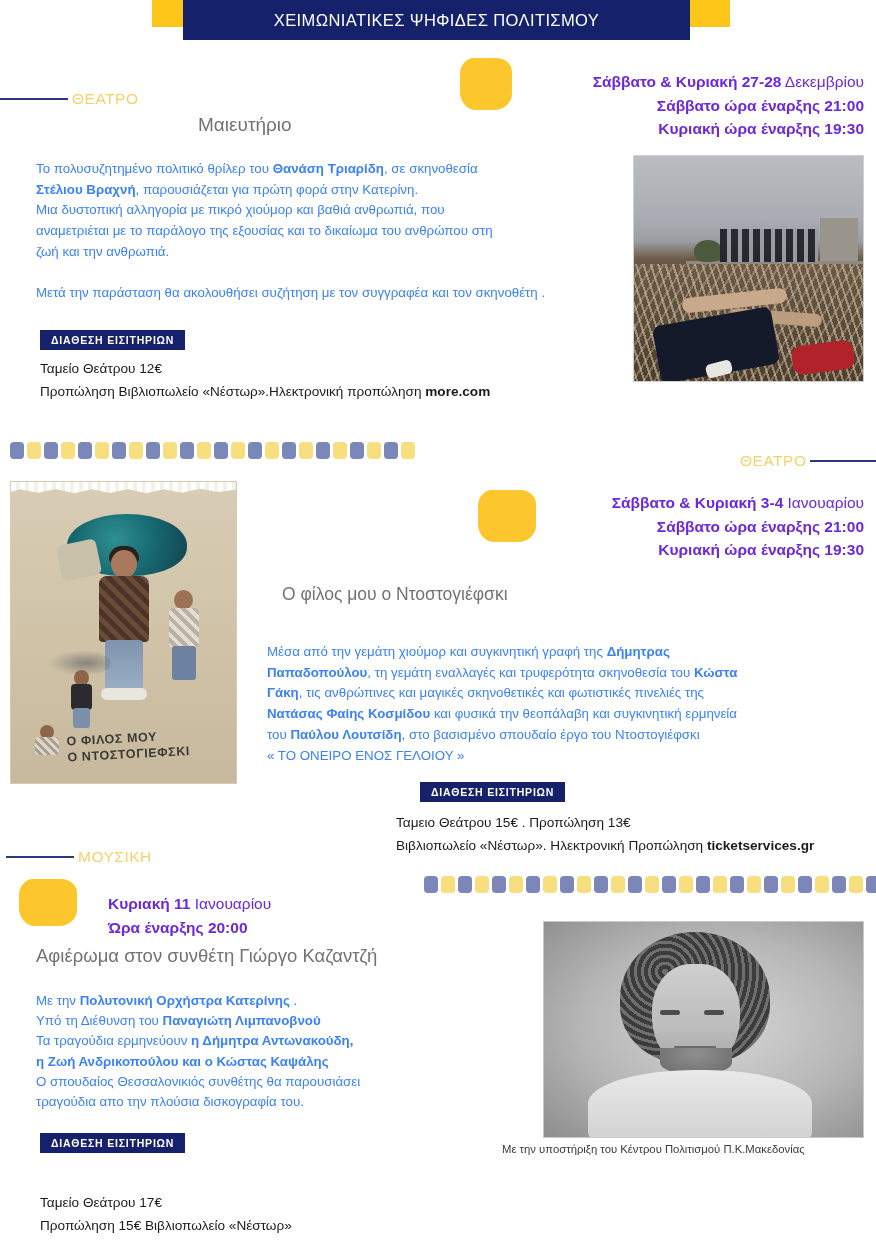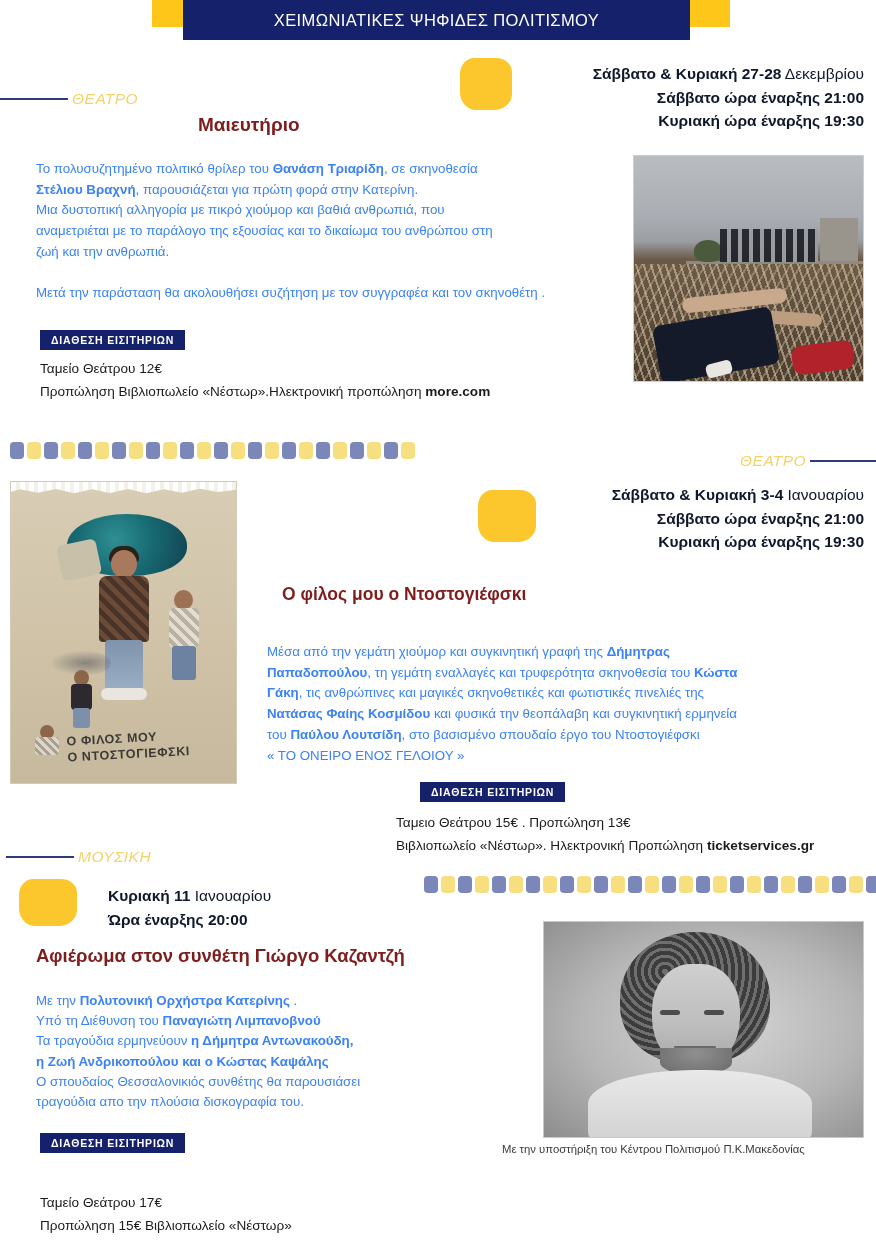--- a/index.html
+++ b/index.html
@@ -38,50 +38,50 @@
   #banner-tab-left  { left: 152px; }
   #banner-tab-right { left: 690px; }
 
   
   .cat-label {
     display: flex; align-items: center; gap: 0px;
     font-size: 15.5px;
     color: #F2D36B;
     letter-spacing: 0.5px;
     white-space: nowrap;
-    font-style: italic;
   }
   .cat-rule {
     display: block;
     height: 2px;
     background: #2d3a7a;
     width: 68px;
   }
   .cat-label.left-rule  .cat-rule { margin-right: 4px; }
   .cat-label.right-rule .cat-rule { margin-left: 4px; }
 
   
   .yellow-blob {
     background: #FBC72C;
     border-radius: 14px 16px 18px 16px / 16px 14px 16px 18px;
   }
 
   
   .date-block {
-    color: #0f172a;
+    color: #6d28d9;
     font-size: 15.5px;
     line-height: 1.52;
     white-space: nowrap;
+    margin-top: 8px;
   }
   .date-block .line1 .thin { font-weight: normal; }
 
   
   .show-title {
-    color: #7f1d1d;
-    font-weight: bold;
+    color: #737373;
+    font-weight: normal;
     white-space: nowrap;
   }
 
   
   .body-copy {
     font-size: 13.3px;
     line-height: 1.56;
     color: #3b82f6;
   }
   .body-copy .b { font-weight: bold; }

